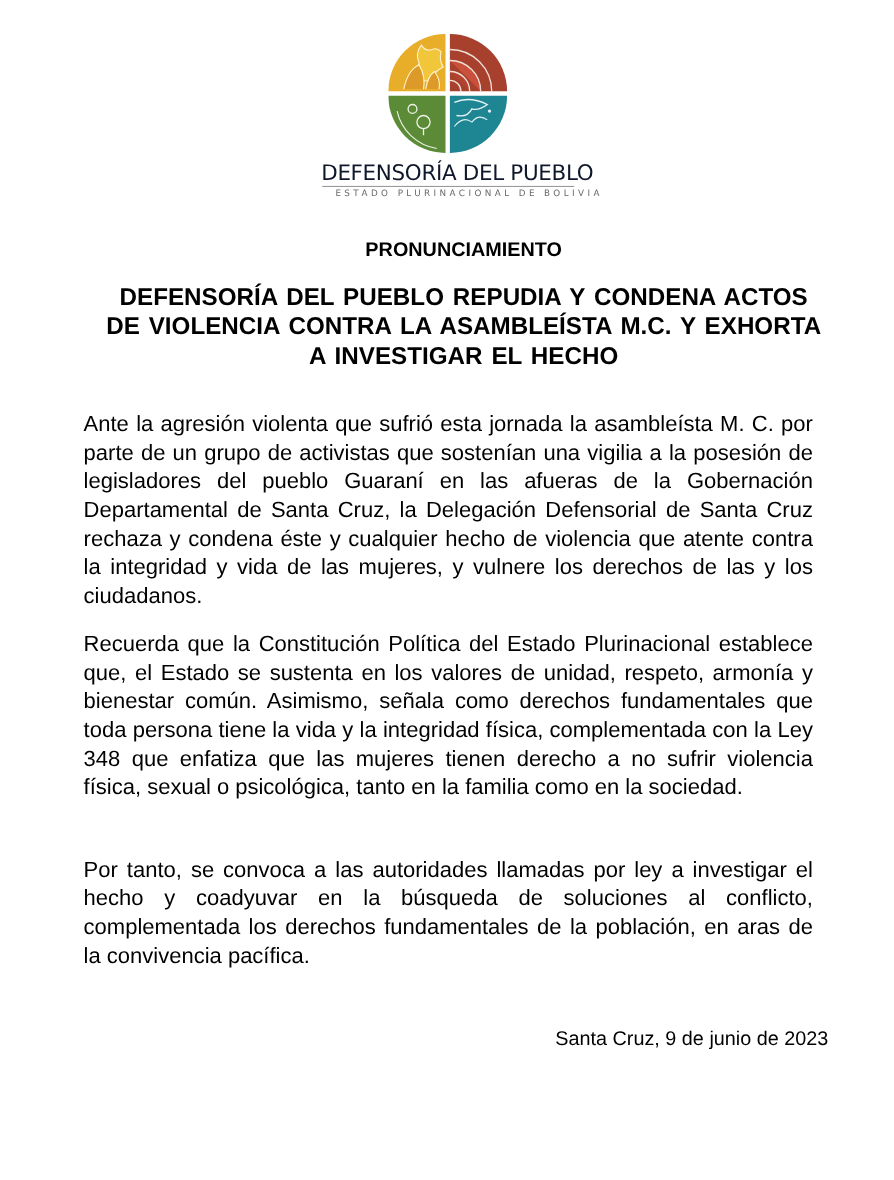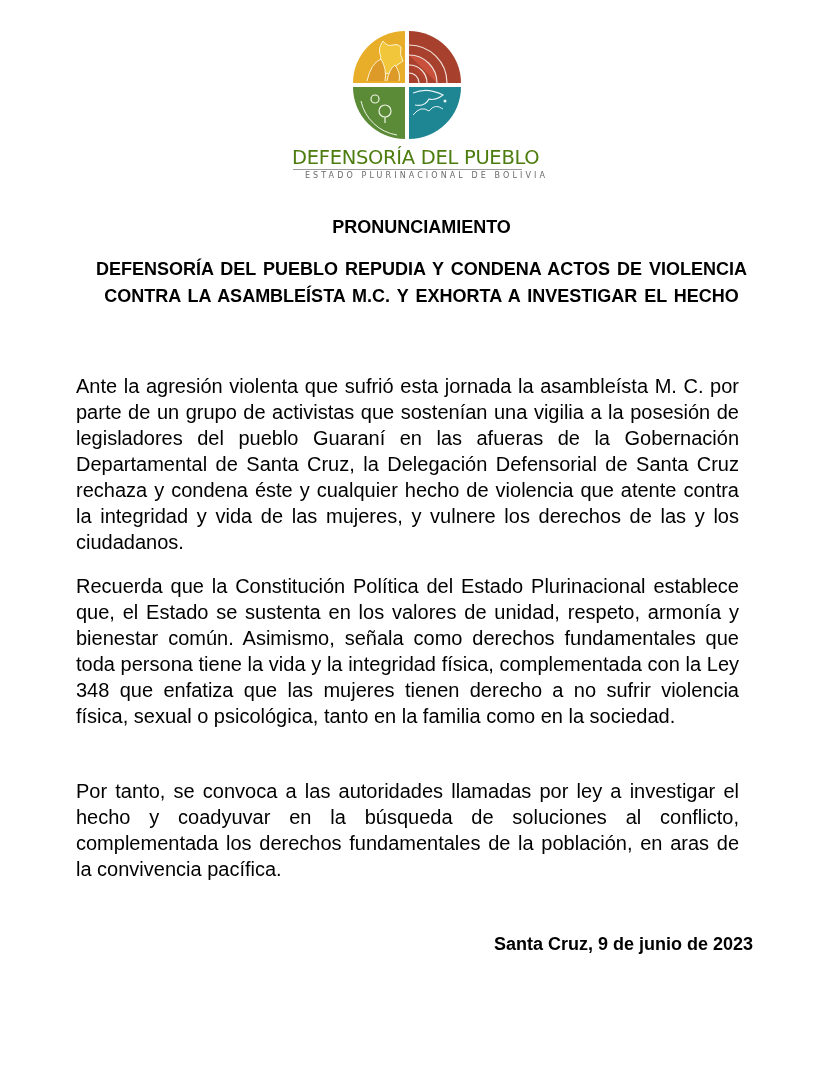--- a/index.html
+++ b/index.html
@@ -1,27 +1,27 @@
 <!DOCTYPE html>
 <html><head>
   <meta charset="utf-8">
   <style>
     html, body { margin: 0; padding: 0; background: #ffffff; }
     body { width: 813px; height: 1073px; position: relative; overflow: hidden; font-family: "Liberation Sans", sans-serif; color: #000; }
     .logo { position: absolute; left: 353px; top: 31px; width: 108px; height: 108px; }
-    .org-name { position: absolute; left: 292px; top: 146px; width: 232px; text-align: center; font-family: "DejaVu Sans", sans-serif; font-size: 19.5px; letter-spacing: -0.3px; color: #4d7c0f; white-space: nowrap; }
+    .org-name { position: absolute; left: 292px; top: 146px; width: 232px; text-align: center; font-family: "DejaVu Sans", sans-serif; font-size: 19.5px; letter-spacing: -0.3px; color: #0f172a; white-space: nowrap; }
     .org-rule { position: absolute; left: 293px; top: 169px; width: 229px; height: 1px; background: #9a9a9a; }
     .org-sub { position: absolute; left: 293px; top: 171px; width: 267px; text-align: center; font-family: "DejaVu Sans", sans-serif; font-size: 8px; letter-spacing: 3.1px; color: #6a6a6a; white-space: nowrap; }
     .doc-type { position: absolute; left: 0; top: 217px; width: 843px; text-align: center; font-weight: bold; font-size: 18px; }
-    .headline { position: absolute; left: 90px; top: 256px; width: 663px; text-align: center; font-weight: bold; font-size: 18px; line-height: 27px; word-spacing: 2px; }
+    .headline { position: absolute; left: 90px; top: 256px; width: 663px; text-align: center; font-weight: bold; font-size: 22px; line-height: 27px; word-spacing: 2px; }
     .body { position: absolute; left: 76px; width: 663px; font-size: 20px; line-height: 26px; text-align: justify; }
     .p1 { top: 373px; }
     .p2 { top: 573px; }
     .p3 { top: 778px; }
-    .signoff { position: absolute; left: 90px; top: 934px; width: 663px; text-align: right; font-weight: bold; font-size: 18px; }
+    .signoff { position: absolute; left: 90px; top: 934px; width: 663px; text-align: right; font-weight: normal; font-size: 18px; }
   </style>
 </head>
 <body>
 
 <div>
   <svg class="logo" viewBox="0 0 108 108" xmlns="http://www.w3.org/2000/svg">
 
     <path d="M52,52 L52,0 A52,52 0 0 0 0,52 Z" fill="#e8ae2a"></path>
     <path d="M56,52 L56,0 A52,52 0 0 1 108,52 Z" fill="#a7412e"></path>
     <path d="M52,56 L0,56 A52,52 0 0 0 52,108 Z" fill="#5b8b36"></path>

